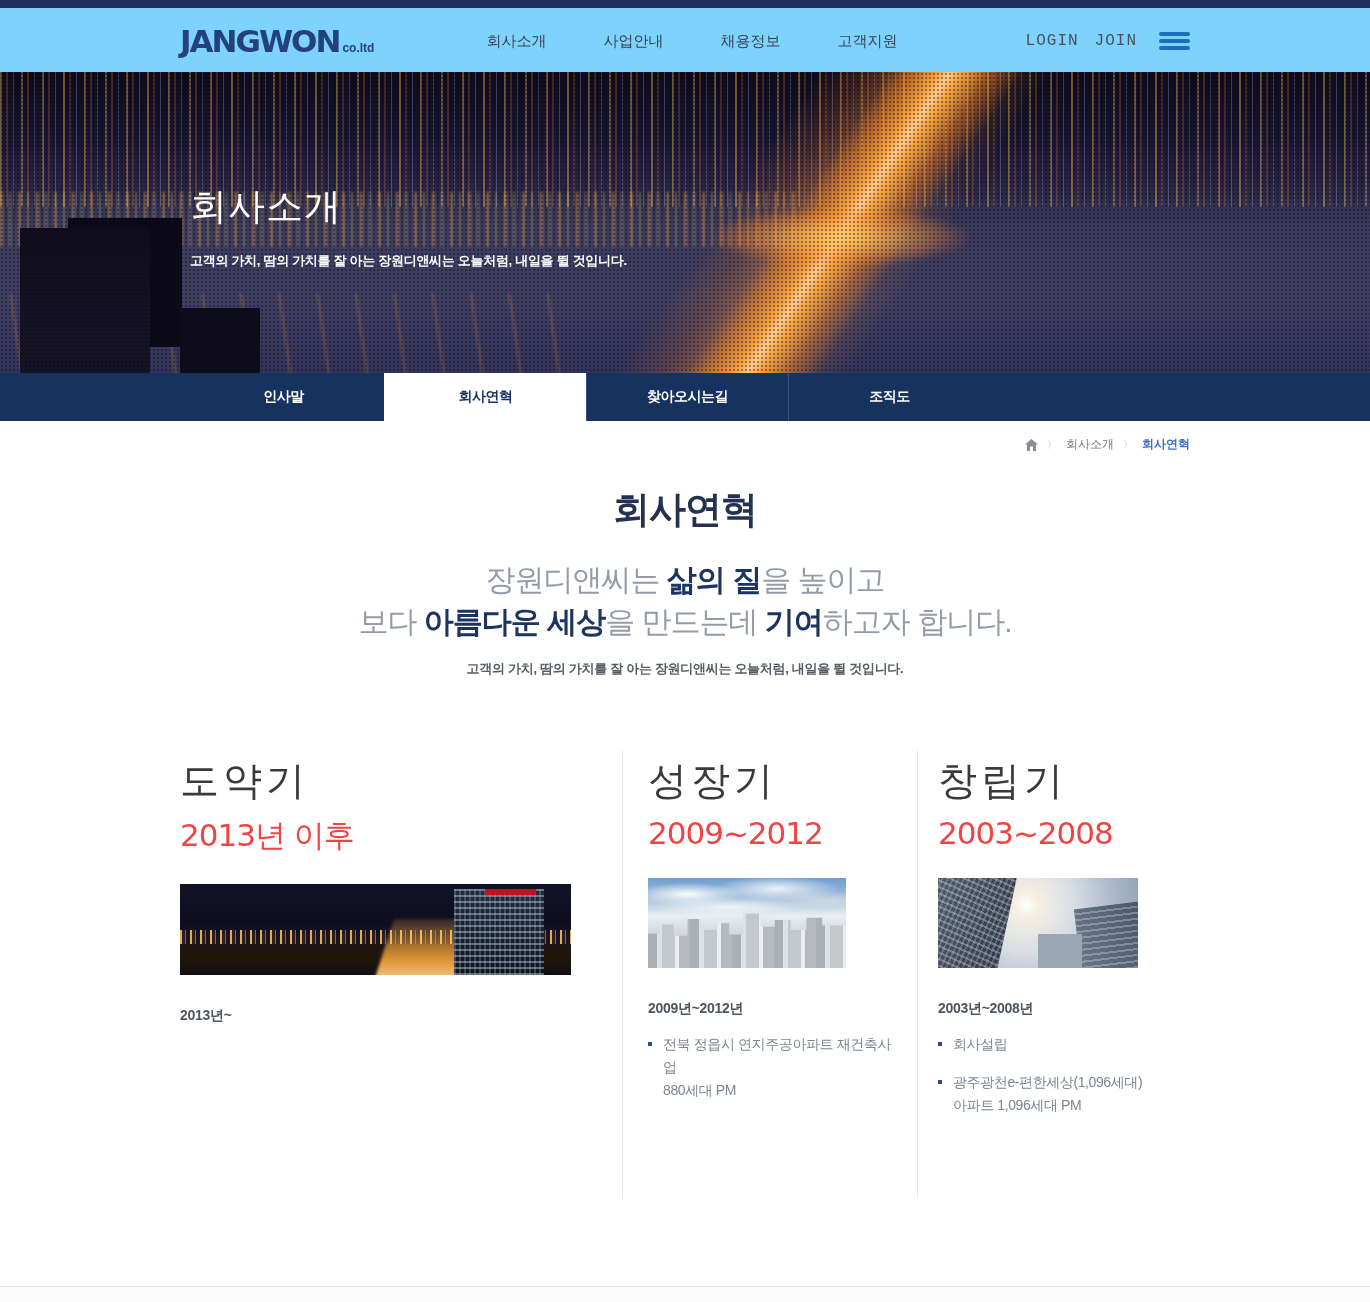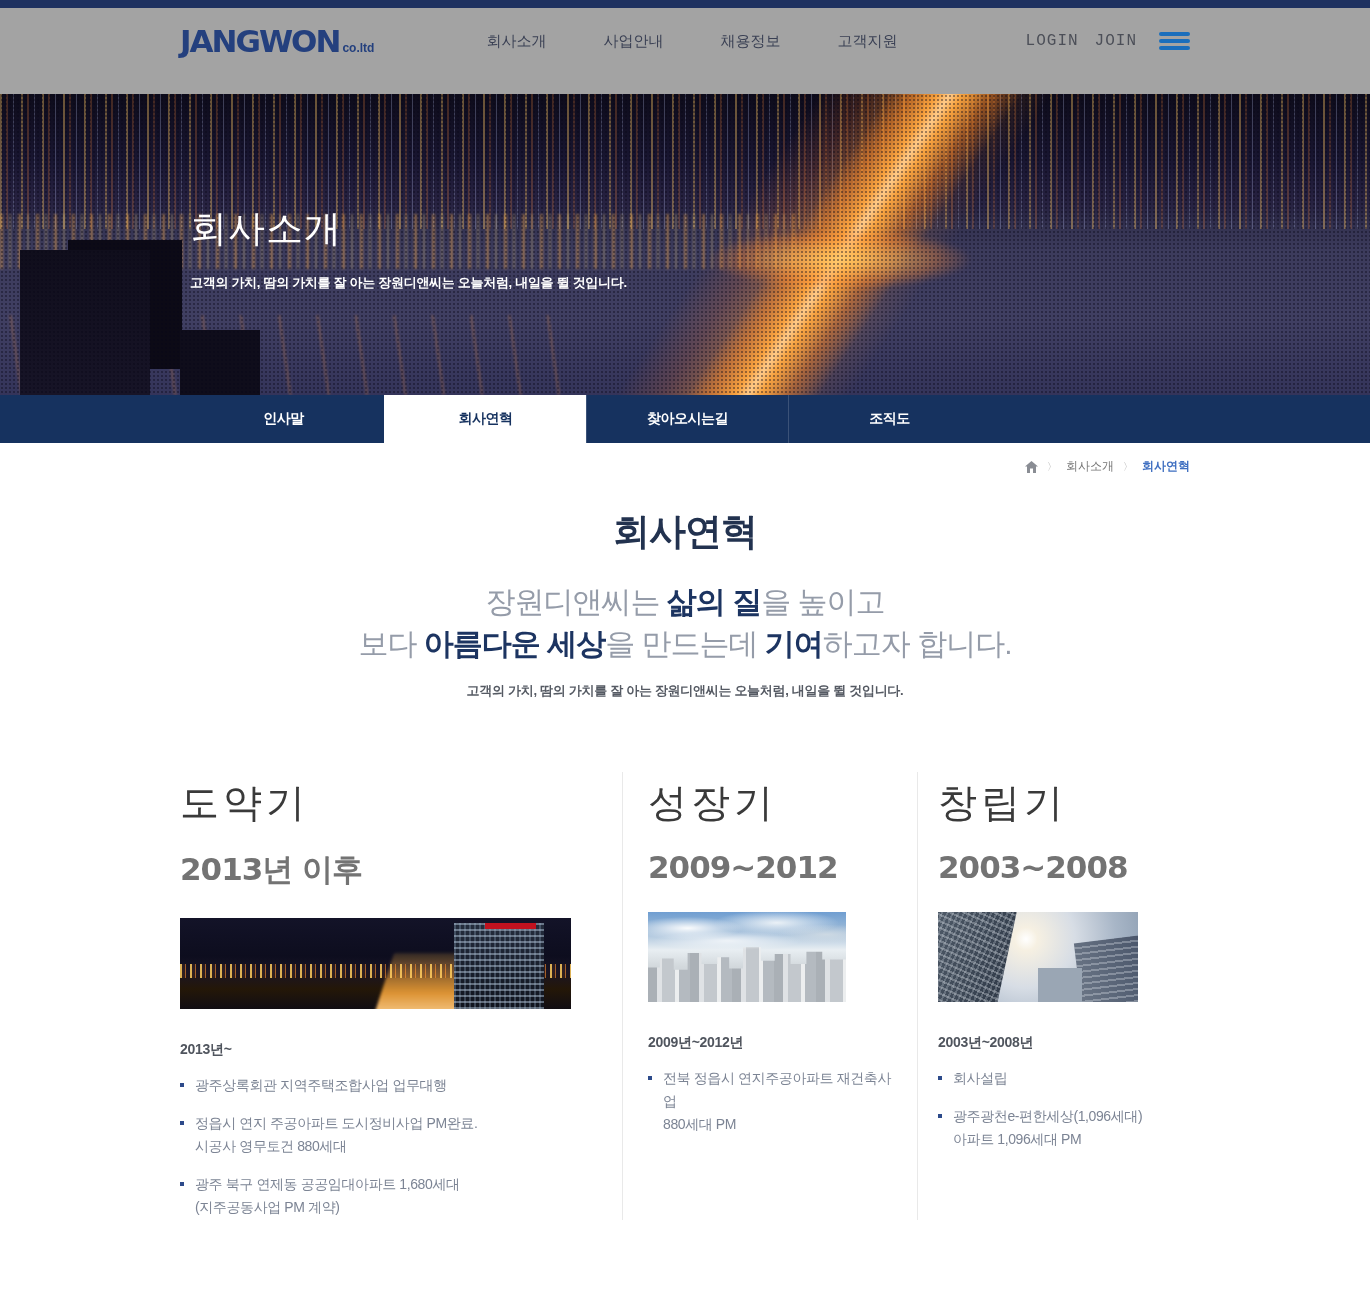--- a/index.html
+++ b/index.html
@@ -6,21 +6,21 @@
   body {
     width:1370px; height:1302px; margin:0 auto; background:#ffffff;
     font-family:"Liberation Sans","DejaVu Sans",sans-serif; overflow:hidden;
   }
   .container { width:1010px; margin:0 auto; }
 
   
   .top-strip { height:8px; background:#1e3160; }
 
   
-  .header { height:86px; background:#a3a3a3; position:relative; }
+  .header { height:64px; background:#7dd3fc; position:relative; }
   .header-inner { width:1010px; margin:0 auto; height:66px; display:flex; align-items:center; }
   .logo { display:flex; align-items:baseline; cursor:pointer; }
   .logo-main { font-size:31px; font-weight:800; color:#24407e; letter-spacing:-2px; font-family:"DejaVu Sans","Liberation Sans",sans-serif; }
   .logo-suffix { font-size:12px; font-weight:700; color:#24407e; margin-left:3px; }
   .gnb { display:flex; margin-left:112px; }
   .gnb-item { font-size:15px; color:#3a4054; font-weight:500; padding:10px 0; margin-right:59px; width:58px; text-align:center; cursor:pointer; white-space:nowrap; }
   .util { margin-left:auto; display:flex; align-items:center; }
   .util-link { font-size:16px; color:#4c4f58; letter-spacing:1px; cursor:pointer; margin-left:16px; font-weight:500;font-family:Liberation Mono, monospace; }
   .burger { width:31px; margin-left:22px; cursor:pointer; }
   .burger span { display:block; height:4px; background:#1a6ebc; border-radius:2px; margin:3px 0; }
@@ -77,21 +77,21 @@
   .intro-lead b { color:#1c3461; font-weight:700; }
   .intro-tagline { margin-top:17px; font-size:13px; font-weight:700; color:#555a63; letter-spacing:-0.3px; }
 
   
   .history { display:flex; margin-top:72px; min-height:448px; }
   .hcol { padding-top:4px; }
   .hcol-1 { width:443px; border-right:1px solid #e9e9e9; padding-right:50px; }
   .hcol-2 { width:295px; border-right:1px solid #e9e9e9; padding-left:25px; padding-right:22px; }
   .hcol-3 { width:272px; padding-left:20px; }
   .era { font-family:"DejaVu Serif","Liberation Serif",serif; font-size:39px; color:#3a3a3a; letter-spacing:4px; }
-  .period { margin-top:19px; font-size:31px; font-weight:700; color:#737373; letter-spacing:-1px;
+  .period { margin-top:7px; font-size:31px; font-weight:400; color:#ef4444; letter-spacing:-1px;
     font-family:"DejaVu Sans","Liberation Sans",sans-serif; }
   .timg { margin-top:27px; position:relative; overflow:hidden; }
   .timg-1 { width:391px; height:91px; }
   .timg-2 { width:198px; height:90px; }
   .timg-3 { width:200px; height:90px; }
 
   .img-night { background:linear-gradient(180deg,#131328 0%,#0d0d1e 42%,#191425 58%,#241708 78%,#110d13 100%); }
   .img-night .lights { position:absolute; left:0; right:0; top:50%; height:16%; filter:blur(.6px);
     background:repeating-linear-gradient(90deg, rgba(255,205,95,.85) 0 2px, rgba(110,60,25,.25) 2px 5px, rgba(255,145,45,.6) 5px 6px, rgba(25,18,30,.1) 6px 10px); }
   .img-night .streak { position:absolute; left:52%; top:38%; width:22%; height:75%; transform:skewX(-18deg); filter:blur(1.5px);
@@ -216,25 +216,20 @@
   <div class="hcol hcol-1">
     <div class="era">도약기</div>
     <div class="period">2013년 이후</div>
     <div class="timg timg-1 img-night">
       <div class="streak"></div>
       <div class="lights"></div>
       <div class="tower"></div>
       <div class="sign"></div>
     </div>
     <div class="range-label">2013년~</div>
-    <ul class="hlist">
-      <li><span>광주상록회관 지역주택조합사업 업무대행</span><span class="l2"></span></li>
-      <li><span>정읍시 연지 주공아파트 도시정비사업 PM완료.</span><span class="l2">시공사 영무토건 880세대</span></li>
-      <li><span>광주 북구 연제동 공공임대아파트 1,680세대</span><span class="l2">(지주공동사업 PM 계약)</span></li>
-    </ul>
   </div>
 
   <div class="hcol hcol-2">
     <div class="era">성장기</div>
     <div class="period">2009~2012</div>
     <div class="timg timg-2 img-day">
       <div class="skyline"></div>
       <div class="clouds"></div>
     </div>
     <div class="range-label">2009년~2012년</div>

